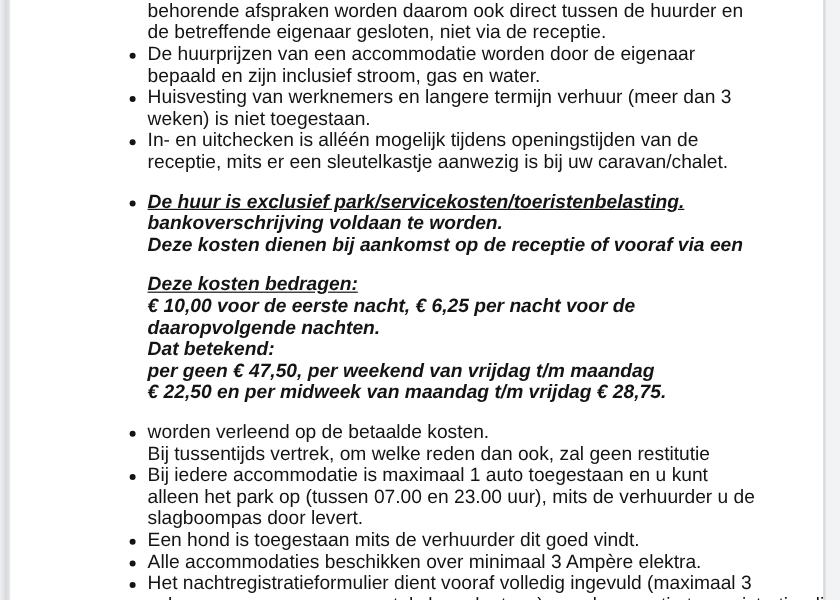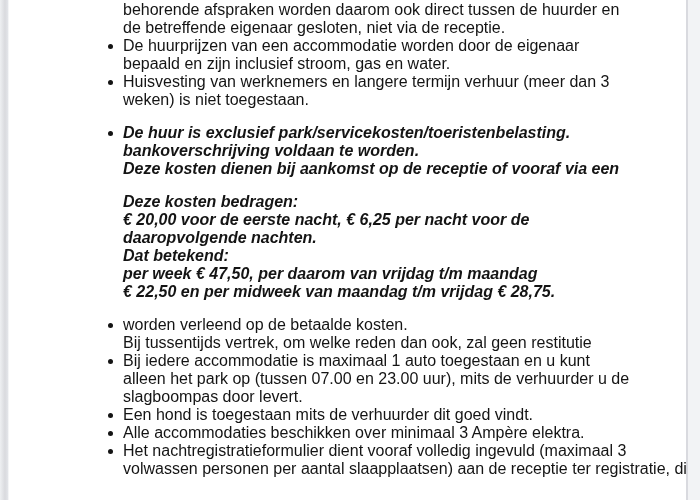--- a/index.html
+++ b/index.html
@@ -57,21 +57,21 @@
     border-radius: 50%;
     background: #141414;
   }
   .lines { flex: 1 1 auto; min-width: 0; }
   .line { white-space: nowrap; }
   .gap { height: 15px; }
   .bi .line {
     font-weight: bold;
     font-style: italic;
   }
-  .line.u { }
+  .line.u { text-decoration: underline; }
 </style>
 </head>
 <body>
 
 <div class="edge-left"></div>
 <div class="edge-right"></div>
 
 <div class="doc">
   <div id="doc-body">
       <div class="block">
@@ -92,40 +92,49 @@
       </div>
       <div class="block">
         <div class="marker">
           <span class="dot"></span>
         </div>
         <div class="lines">
           <div class="line">Huisvesting van werknemers en langere termijn verhuur (meer dan 3</div>
           <div class="line">weken) is niet toegestaan.</div>
         </div>
       </div>
+      <div class="block">
+        <div class="marker">
+          <span class="dot"></span>
+        </div>
+        <div class="lines">
+          <div class="line">In- en uitchecken is alléén mogelijk tijdens openingstijden van de</div>
+          <div class="line">receptie, mits er een sleutelkastje aanwezig is bij uw caravan/chalet.</div>
+        </div>
+      </div>
       <div class="gap"></div>
       <div class="block bi">
         <div class="marker">
           <span class="dot"></span>
         </div>
         <div class="lines">
           <div class="line u">De huur is exclusief park/servicekosten/toeristenbelasting.</div>
           <div class="line">bankoverschrijving voldaan te worden.</div>
           <div class="line">Deze kosten dienen bij aankomst op de receptie of vooraf via een</div>
         </div>
       </div>
       <div class="gap"></div>
       <div class="block bi">
         <div class="marker"></div>
         <div class="lines">
           <div class="line u">Deze kosten bedragen:</div>
-          <div class="line">€ 20,00 voor de eerste nacht, € 6,25 per nacht voor de</div>
+          <div class="line">€ 10,00 voor de eerste nacht, € 6,25 per nacht voor de</div>
           <div class="line">daaropvolgende nachten.</div>
           <div class="line">Dat betekend:</div>
-          <div class="line">per week € 47,50, per daarom van vrijdag t/m maandag</div>
+          <div class="line">per geen € 47,50, per weekend van vrijdag t/m maandag</div>
           <div class="line">€ 22,50 en per midweek van maandag t/m vrijdag € 28,75.</div>
         </div>
       </div>
       <div class="gap"></div>
       <div class="block">
         <div class="marker">
           <span class="dot"></span>
         </div>
         <div class="lines">
           <div class="line">worden verleend op de betaalde kosten.</div>

